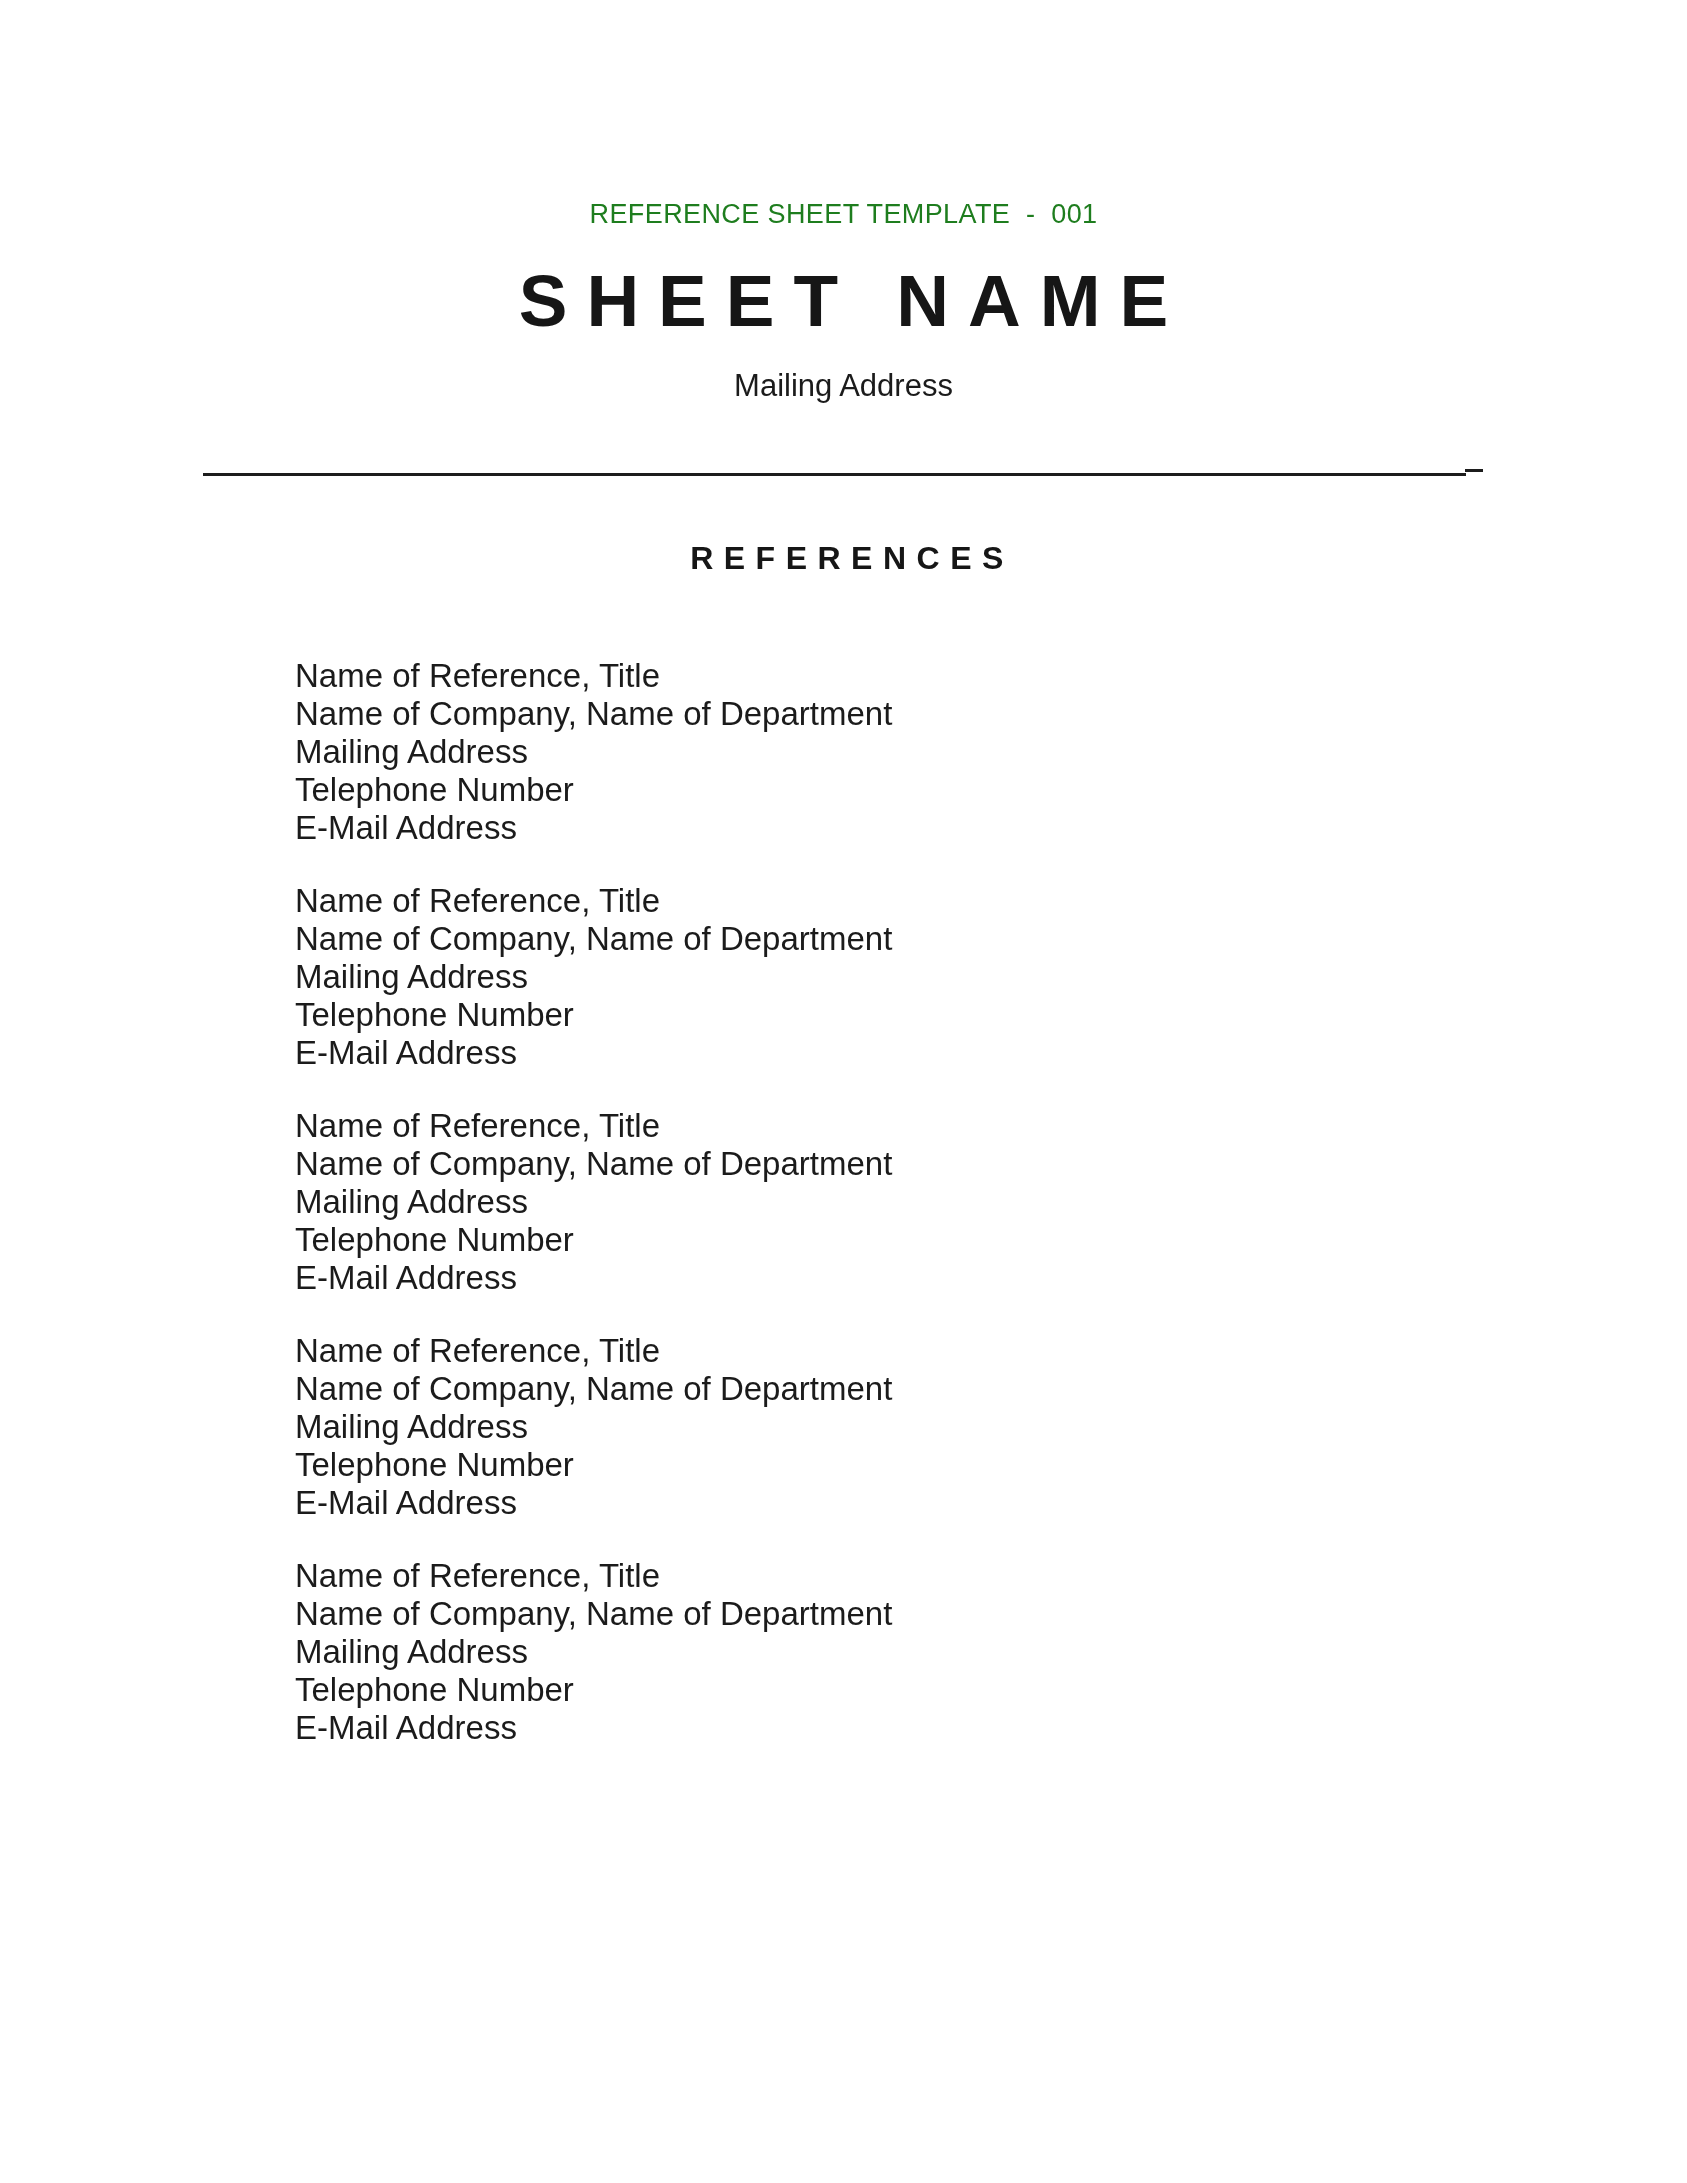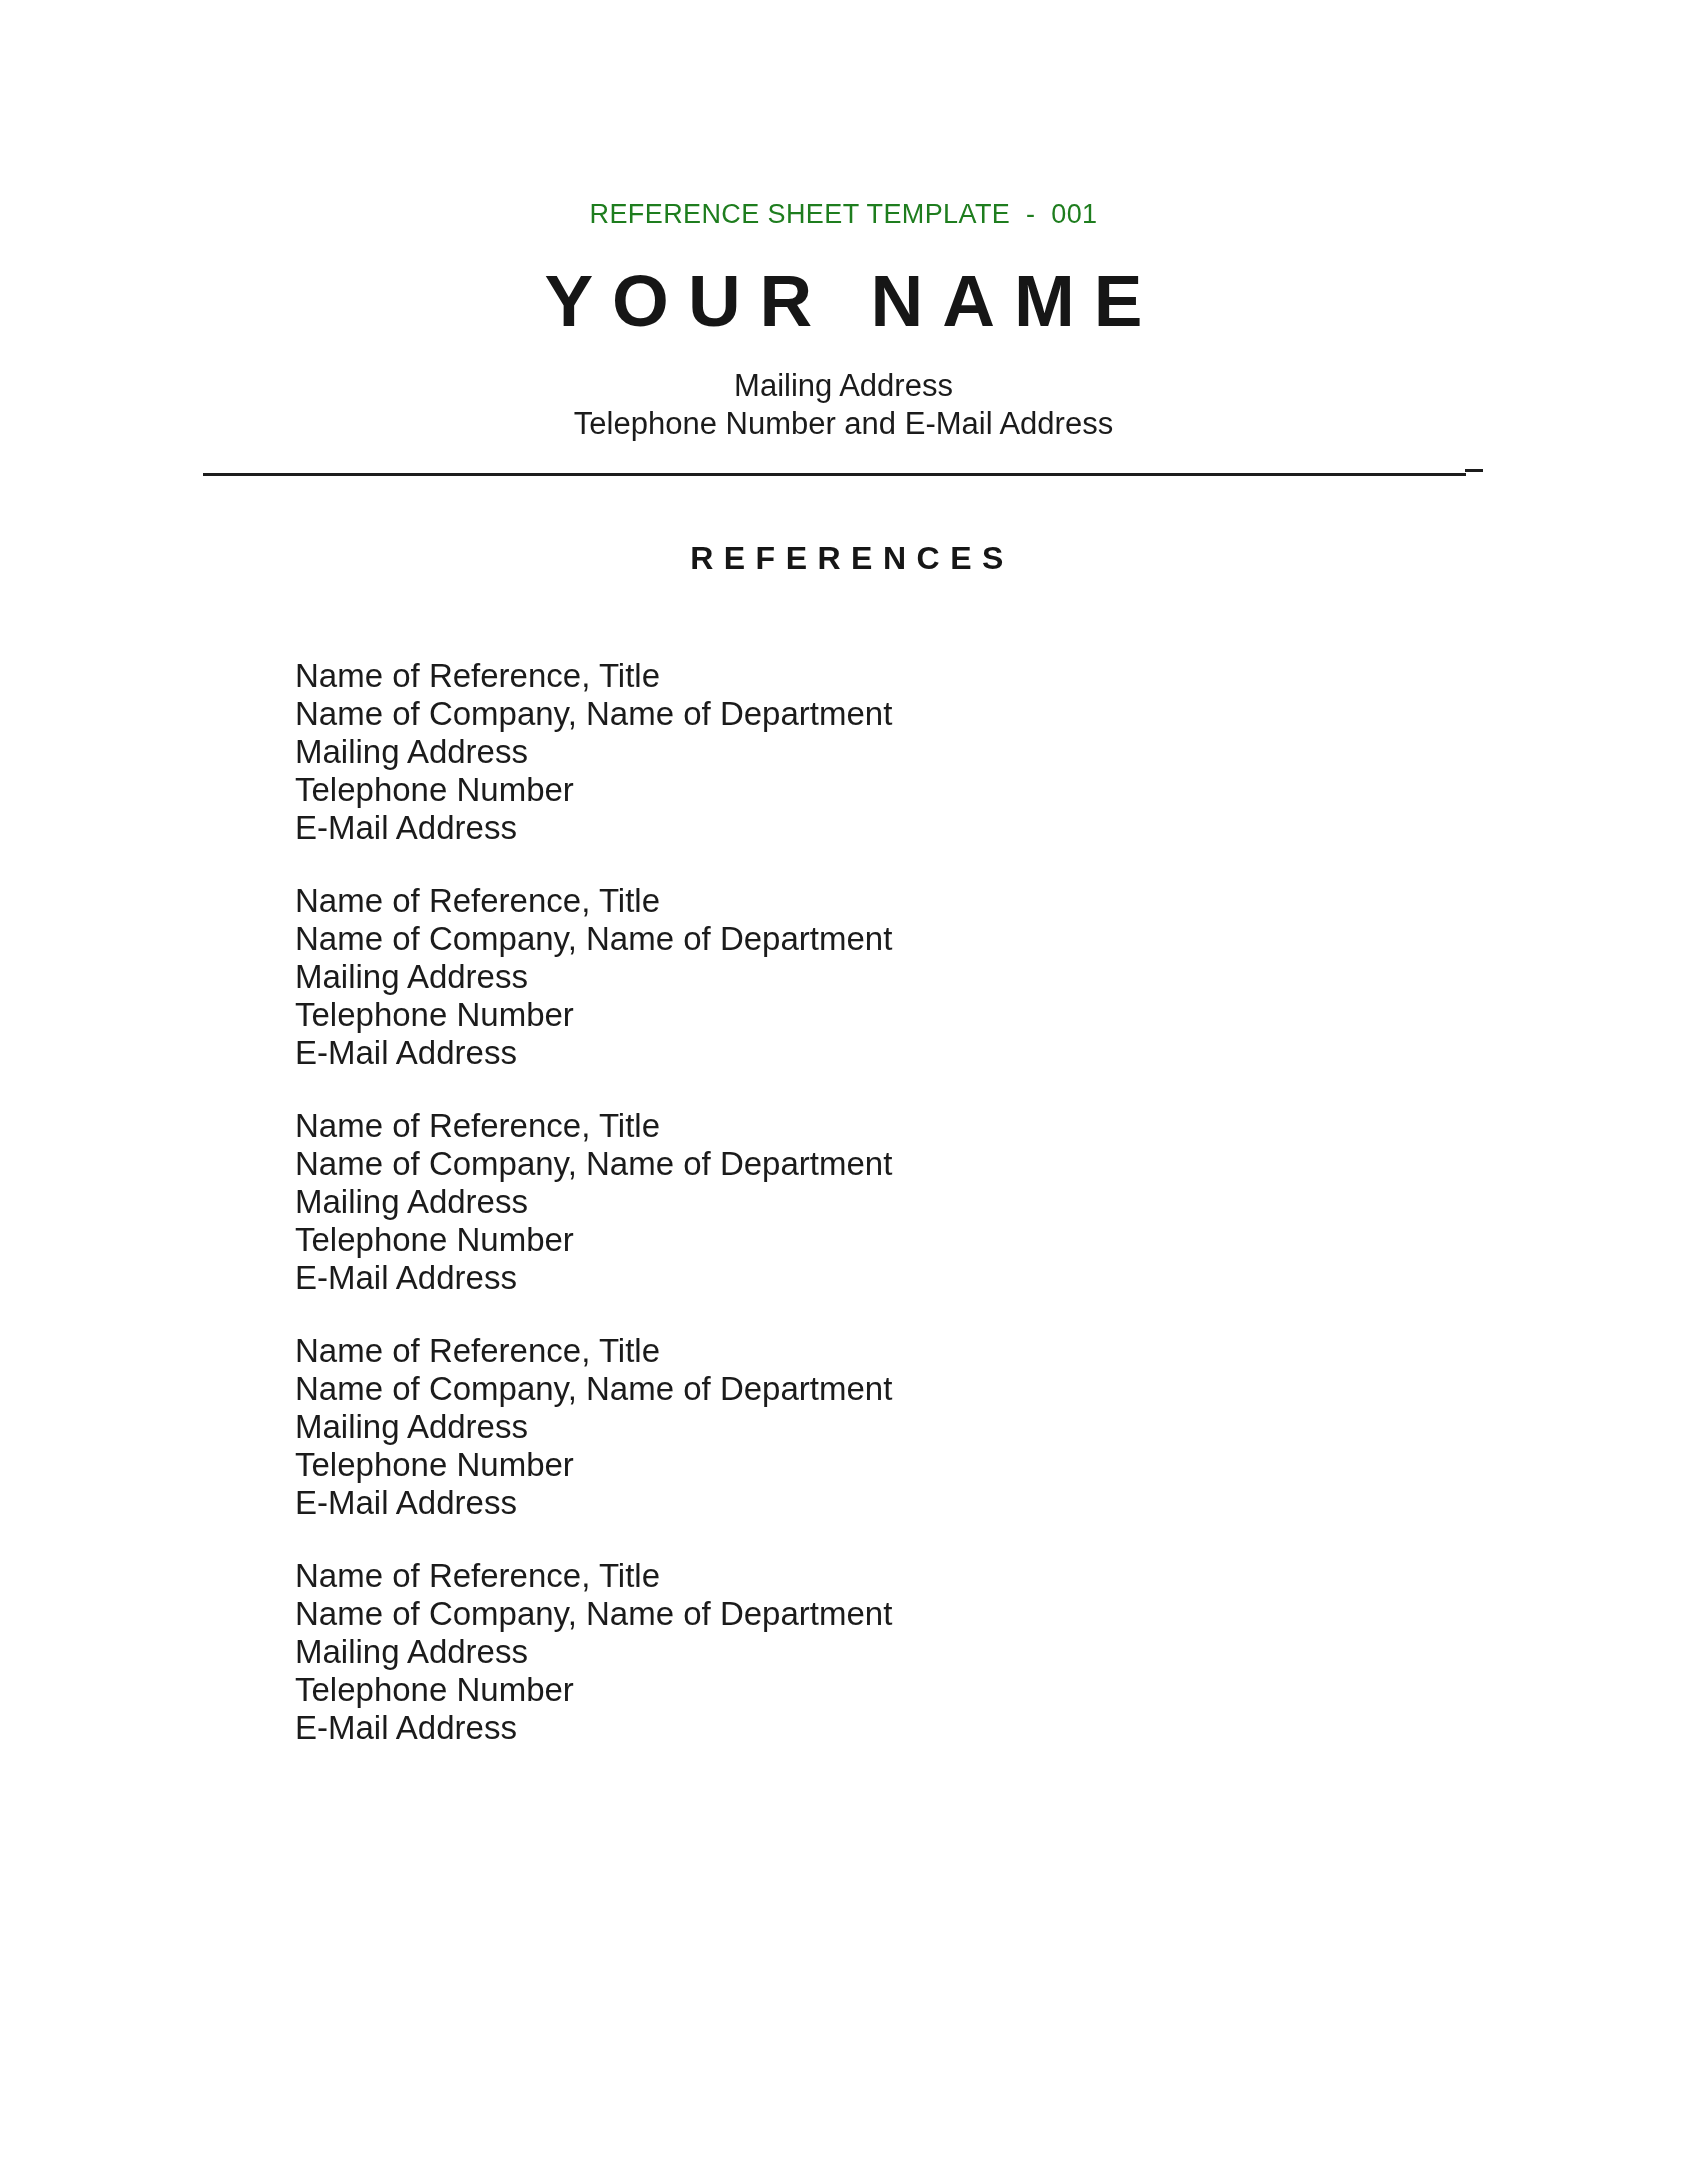--- a/index.html
+++ b/index.html
@@ -77,25 +77,24 @@
   .ref-block{margin:0 0 35px 0;}
   .ref-line{white-space:pre;}
 </style>
 </head>
 <body>
 
 <div class="page">
 
   <div class="tpl-label">REFERENCE SHEET TEMPLATE  -  001</div>
 
-  <h1 class="person-name">YOUR NAME</h1>
+  <h1 class="person-name">SHEET NAME</h1>
 
   <div class="contact">
     <div class="contact-line">Mailing Address</div>
-    <div class="contact-line">Telephone Number and E-Mail Address</div>
   </div>
 
   <div class="rule"></div>
   <span class="rule-dash"></span>
 
   <h2 class="section-title">REFERENCES</h2>
 
   <div class="refs">
 
     <div class="ref-block">

